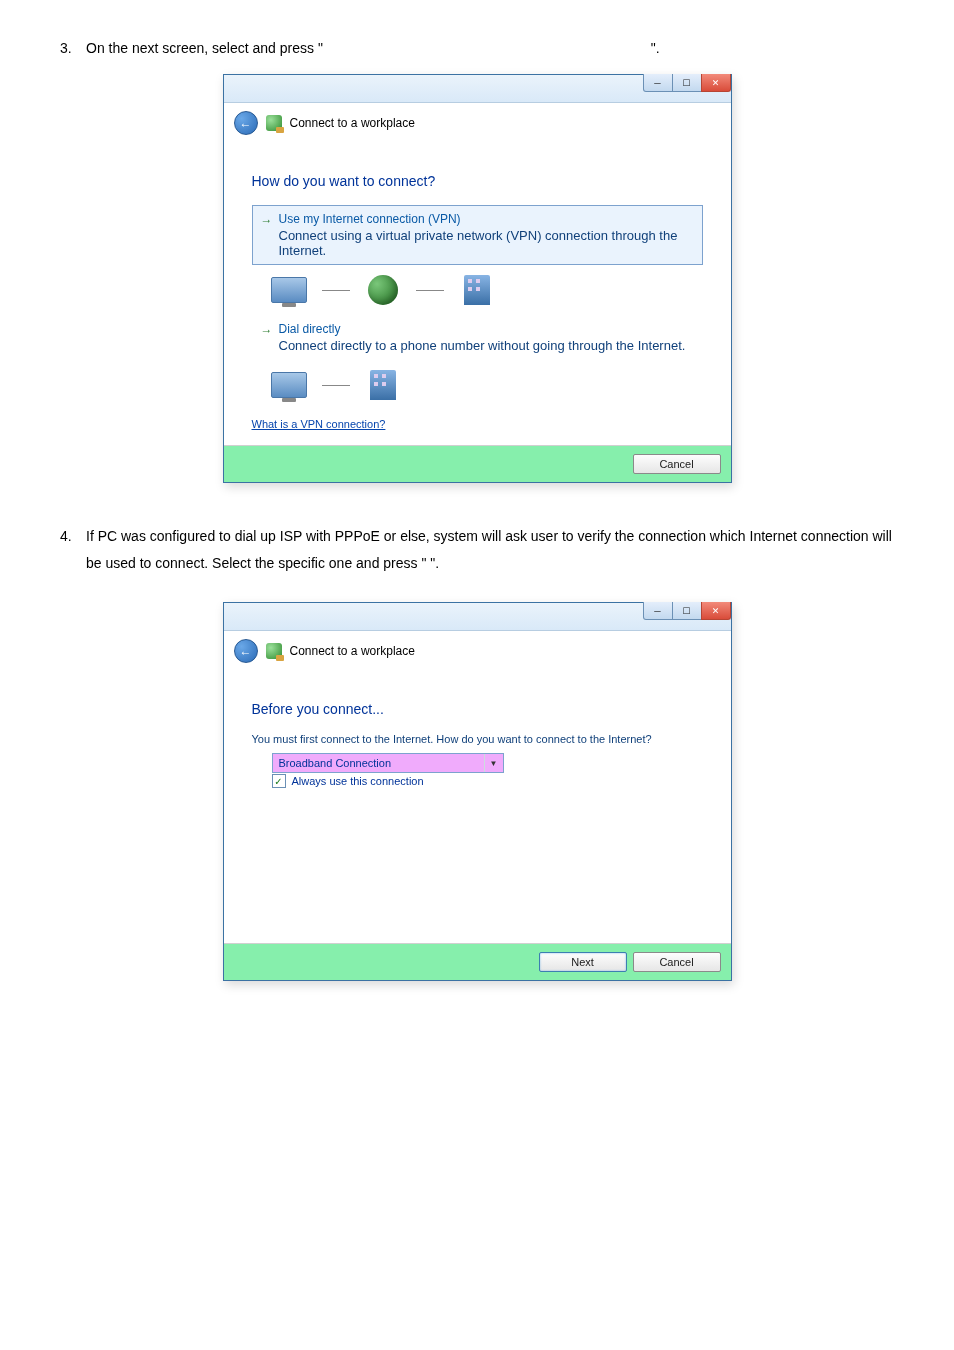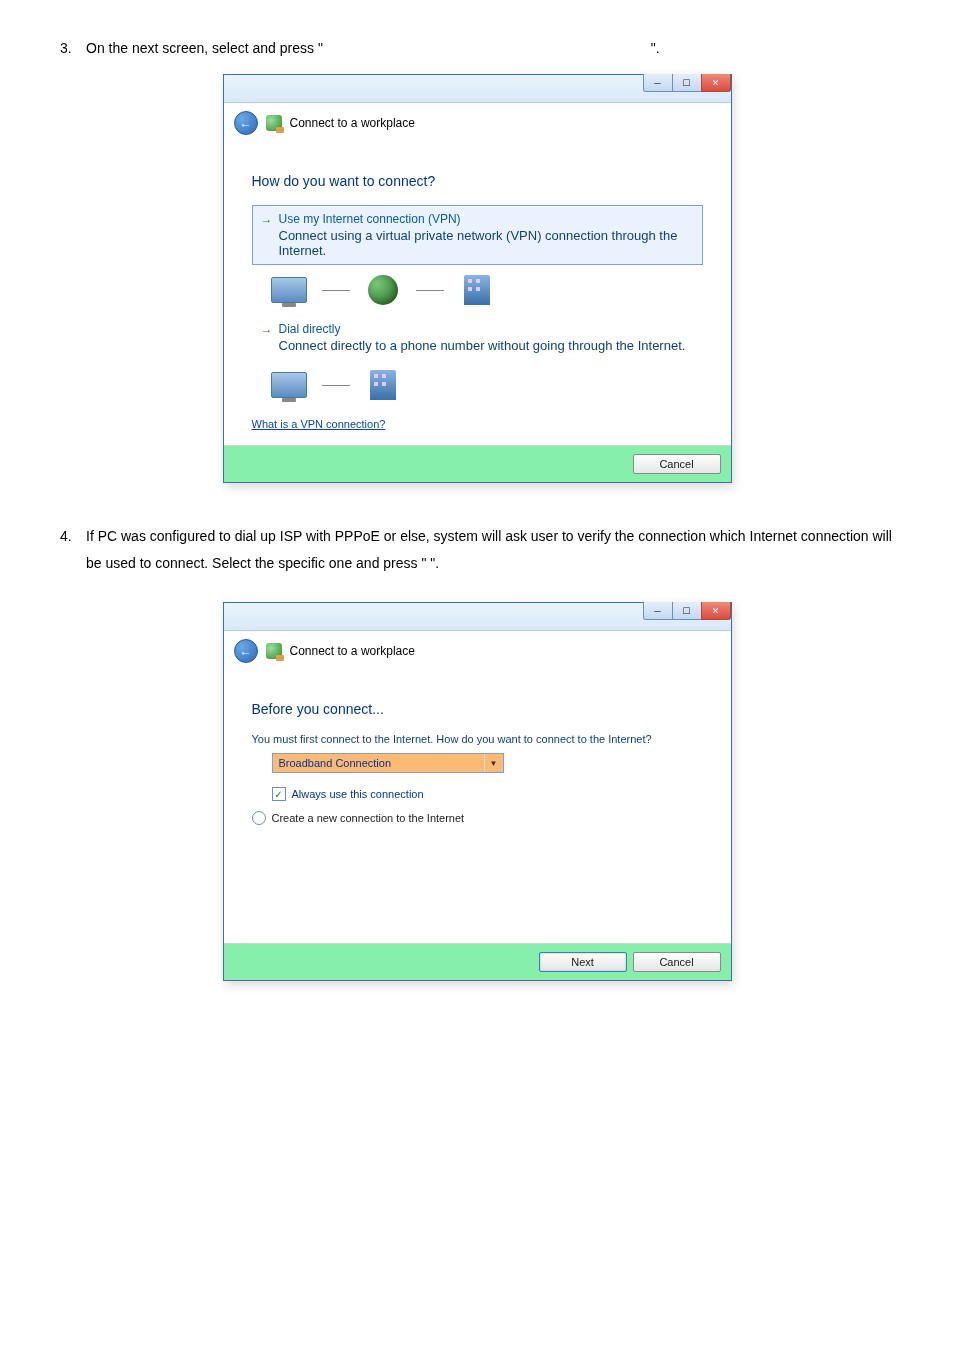--- a/index.html
+++ b/index.html
@@ -222,25 +222,25 @@
   }
   .radio.checked::after {
     content: "";
     width: 6px;
     height: 6px;
     background: #2a6ab6;
     border-radius: 50%;
   }
   .radio-label.sel { color: #003399; }
   .combo {
-    margin: 2px 0 14px 20px;
+    margin: 2px 0 1px 20px;
     width: 230px;
     display: flex;
     border: 1px solid #7da2ce;
-    background: #fdba74;
+    background: #f0abfc;
     font-size: 11px;
   }
   .combo-text { flex: 1; padding: 3px 6px; color: #003399; }
   .combo-arrow {
     width: 18px;
     display: flex; align-items: center; justify-content: center;
     border-left: 1px solid #cdd;
     color: #333;
     font-size: 8px;
   }
@@ -388,22 +388,18 @@
 
     <div class="combo">
       <div class="combo-text">Broadband Connection</div>
       <div class="combo-arrow">▼</div>
     </div>
     <div class="chk-row">
       <span class="chk">✓</span>
       <span>Always use this connection</span>
     </div>
 
-    <div class="radio-row">
-      <span class="radio"></span>
-      <span class="radio-label">Create a new connection to the Internet</span>
-    </div>
   </div>
   <div class="footer">
     <div class="btn default">Next</div>
     <div class="btn">Cancel</div>
   </div>
 </div>
 
 </body></html>

